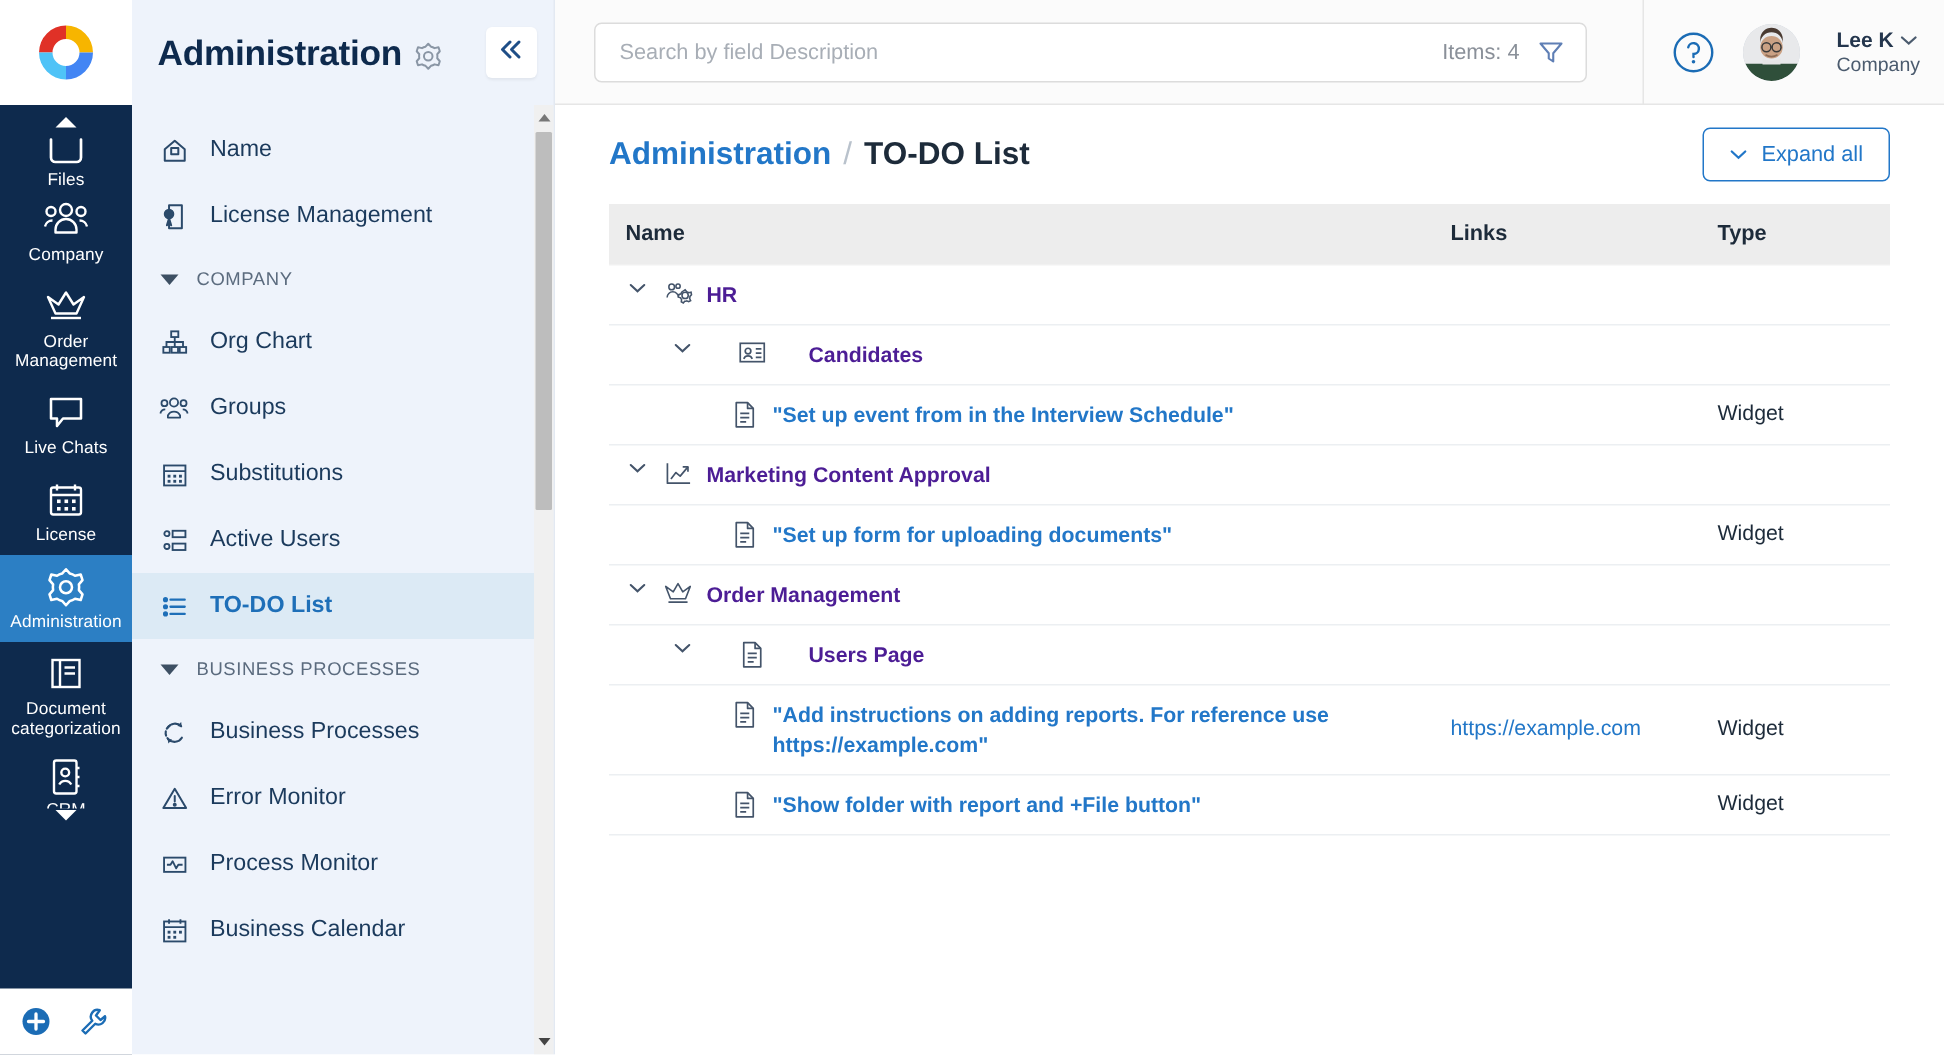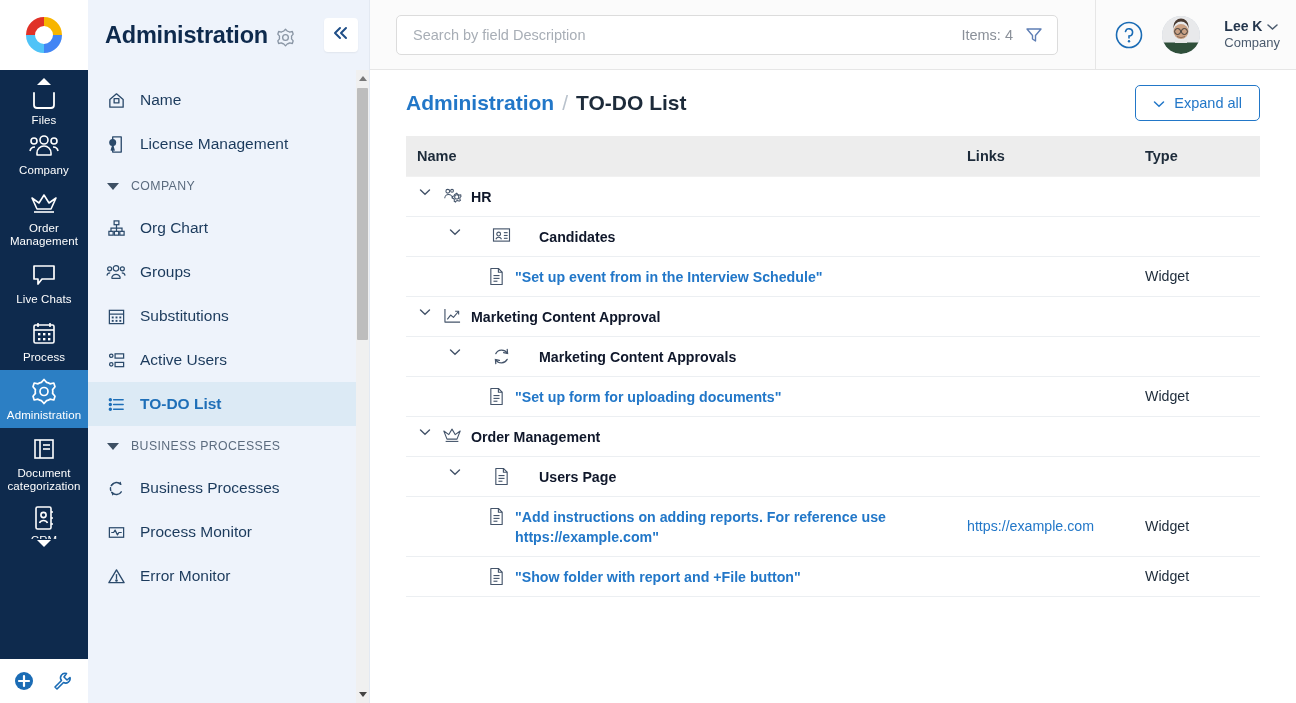--- a/index.html
+++ b/index.html
@@ -174,21 +174,21 @@
   table.grid th.c-links { width: 178px; }
   table.grid th.c-type { width: auto; }
   table.grid td {
     border-bottom: 1px solid #eceff2; font-size: 14.2px; color: #1d2b3a;
     padding: 9px 0 9px 11px; vertical-align: middle;
   }
   table.grid tr:first-child td { border-top: 1px solid #f1f1f1; }
   .cellflex { display: flex; align-items: flex-start; gap: 9px; }
   .chev { width: 16px; flex: 0 0 16px; display: flex; align-items: center; justify-content: center; cursor: pointer; padding-top: 2px; }
   .rowicon { width: 20px; flex: 0 0 20px; display: flex; align-items: center; justify-content: center; padding-top: 1px; }
-  .rowlabel { font-weight: bold; color: #0f172a; line-height: 20px; padding-top: 1px; }
+  .rowlabel { font-weight: bold; color: #4c1d95; line-height: 20px; padding-top: 1px; }
   .rowlink { color: #2277c8; font-weight: bold; line-height: 20px; cursor: pointer; padding-top: 1px; }
   .lvl0 { padding-left: 0px; }
   .lvl1 { padding-left: 30px; gap: 28px; }
   .lvl2 { padding-left: 69px; }
   .linkcell a { color: #2277c8; text-decoration: none; cursor: pointer; font-size: 14.2px; }
   .typecell { color: #1d2b3a; font-size: 14.2px; }
 </style>
 </head>
 <body>
 
@@ -257,21 +257,21 @@
             <line x1="7" y1="2" x2="7" y2="6"></line>
               <line x1="19" y1="2" x2="19" y2="6"></line>
             <rect x="7" y="12" width="2.4" height="2.4" fill="#fff" stroke="none"></rect>
             <rect x="12" y="12" width="2.4" height="2.4" fill="#fff" stroke="none"></rect>
             <rect x="17" y="12" width="2.4" height="2.4" fill="#fff" stroke="none"></rect>
             <rect x="7" y="17" width="2.4" height="2.4" fill="#fff" stroke="none"></rect>
             <rect x="12" y="17" width="2.4" height="2.4" fill="#fff" stroke="none"></rect>
             <rect x="17" y="17" width="2.4" height="2.4" fill="#fff" stroke="none"></rect>
           </svg>
         </div>
-        <div class="ri-label">Process</div>
+        <div class="ri-label">License</div>
       </div>
 
       <div class="rail-item active">
         <div class="ri-icon">
           <svg width="28" height="27" viewBox="0 0 28 27" fill="none" stroke="#fff" stroke-width="1.7" stroke-linejoin="round">
             <circle cx="14" cy="13.5" r="4"></circle>
             <path d="M14 1.5 L16.6 4.4 A10 10 0 0 1 20 5.8 L23.8 5 L25 8.8 L22.6 11.6 A10 10 0 0 1 22.6 15.4 L25 18.2 L23.8 22 L20 21.2 A10 10 0 0 1 16.6 22.6 L14 25.5 L11.4 22.6 A10 10 0 0 1 8 21.2 L4.2 22 L3 18.2 L5.4 15.4 A10 10 0 0 1 5.4 11.6 L3 8.8 L4.2 5 L8 5.8 A10 10 0 0 1 11.4 4.4 Z"></path>
           </svg>
         </div>
         <div class="ri-label">Administration</div>
@@ -452,39 +452,55 @@
             <path d="M14.5 2.5 L15 5.8 L11.8 5.2 Z" fill="#2b4a6b" stroke="none"></path>
             <path d="M5.5 17.5 L5 14.2 L8.2 14.8 Z" fill="#2b4a6b" stroke="none"></path>
             <path d="M6.5 5 A6 6 0 0 0 5.5 14.5" stroke-dasharray="3 2"></path>
           </svg>
         </span>
         <span class="ni-label">Business Processes</span>
       </div>
 
       <div class="nav-item">
         <span class="ni-icon">
-          <svg width="19" height="19" viewBox="0 0 20 20" fill="none" stroke="#2b4a6b" stroke-width="1.3">
-            <rect x="2.5" y="5" width="15" height="10"></rect>
-            <polyline points="4.5,10 7,10 8.5,7.5 11,12.5 12.5,10 15.5,10" stroke-linejoin="round"></polyline>
-          </svg>
-        </span>
-        <span class="ni-label">Process Monitor</span>
-      </div>
-
-      <div class="nav-item">
-        <span class="ni-icon">
           <svg width="19" height="19" viewBox="0 0 20 20" fill="none" stroke="#2b4a6b" stroke-width="1.4" stroke-linejoin="round" stroke-linecap="round">
             <path d="M10 3 L18 16.5 L2 16.5 Z"></path>
               <line x1="10" y1="8" x2="10" y2="12"></line>
               <circle cx="10" cy="14.2" r=".7" fill="#2b4a6b"></circle>
           </svg>
         </span>
         <span class="ni-label">Error Monitor</span>
       </div>
 
+      <div class="nav-item">
+        <span class="ni-icon">
+          <svg width="19" height="19" viewBox="0 0 20 20" fill="none" stroke="#2b4a6b" stroke-width="1.3">
+            <rect x="2.5" y="5" width="15" height="10"></rect>
+            <polyline points="4.5,10 7,10 8.5,7.5 11,12.5 12.5,10 15.5,10" stroke-linejoin="round"></polyline>
+          </svg>
+        </span>
+        <span class="ni-label">Process Monitor</span>
+      </div>
+
+      <div class="nav-item">
+        <span class="ni-icon">
+          <svg width="19" height="19" viewBox="0 0 20 20" fill="none" stroke="#2b4a6b" stroke-width="1.3">
+            <rect x="2.5" y="3.5" width="15" height="14"></rect>
+              <line x1="2.5" y1="7.5" x2="17.5" y2="7.5"></line>
+            <line x1="6" y1="2" x2="6" y2="5"></line>
+              <line x1="14" y1="2" x2="14" y2="5"></line>
+            <rect x="5" y="10" width="2" height="2" fill="#2b4a6b" stroke="none"></rect>
+            <rect x="9" y="10" width="2" height="2" fill="#2b4a6b" stroke="none"></rect>
+            <rect x="13" y="10" width="2" height="2" fill="#2b4a6b" stroke="none"></rect>
+            <rect x="5" y="13.6" width="2" height="2" fill="#2b4a6b" stroke="none"></rect>
+            <rect x="9" y="13.6" width="2" height="2" fill="#2b4a6b" stroke="none"></rect>
+          </svg>
+        </span>
+        <span class="ni-label">Business Calendar</span>
+      </div>
     </div>
 
     <div class="sb-scrollbar">
       <span class="sb-sb-up"></span>
       <div class="sb-sb-thumb"></div>
       <span class="sb-sb-dn"></span>
     </div>
   </div>
 
   <div class="main">
@@ -648,42 +664,20 @@
                     <polyline points="12.8,4.5 16.5,4.5 16.5,8"></polyline>
                   </svg>
                 </span>
                 <span class="rowlabel">Marketing Content Approval</span>
               </div>
             </td>
             <td class="linkcell"></td>
             <td class="typecell"></td>
           </tr>
 
-          <tr>
-            <td>
-              <div class="cellflex lvl1">
-                <span class="chev">
-                  <svg width="12" height="8" viewBox="0 0 12 8" fill="none" stroke="#44546a" stroke-width="1.4" stroke-linecap="round">
-                      <polyline points="1.5,2 6,6.2 10.5,2"></polyline>
-                    </svg>
-                </span>
-                <span class="rowicon">
-                  <svg width="19" height="19" viewBox="0 0 20 20" fill="none" stroke="#44546a" stroke-width="1.3" stroke-linecap="round">
-                    <path d="M4 7 A7 7 0 0 1 16 6.5"></path>
-                      <path d="M16 13 A7 7 0 0 1 4 13.5"></path>
-                    <polyline points="16,2.5 16.4,6.8 12.2,6"></polyline>
-                      <polyline points="4,17.5 3.6,13.2 7.8,14"></polyline>
-                  </svg>
-                </span>
-                <span class="rowlabel">Marketing Content Approvals</span>
-              </div>
-            </td>
-            <td class="linkcell"></td>
-            <td class="typecell"></td>
-          </tr>
 
           <tr>
             <td>
               <div class="cellflex lvl2">
                 <span class="rowicon">
                   <svg width="17" height="19" viewBox="0 0 18 20" fill="none" stroke="#44546a" stroke-width="1.2" stroke-linejoin="round">
                     <path d="M3 1.5 L11 1.5 L15 5.5 L15 18.5 L3 18.5 Z"></path>
                       <polyline points="11,1.5 11,5.5 15,5.5"></polyline>
                     <line x1="5.8" y1="9" x2="12.2" y2="9"></line>
                       <line x1="5.8" y1="12" x2="12.2" y2="12"></line>

